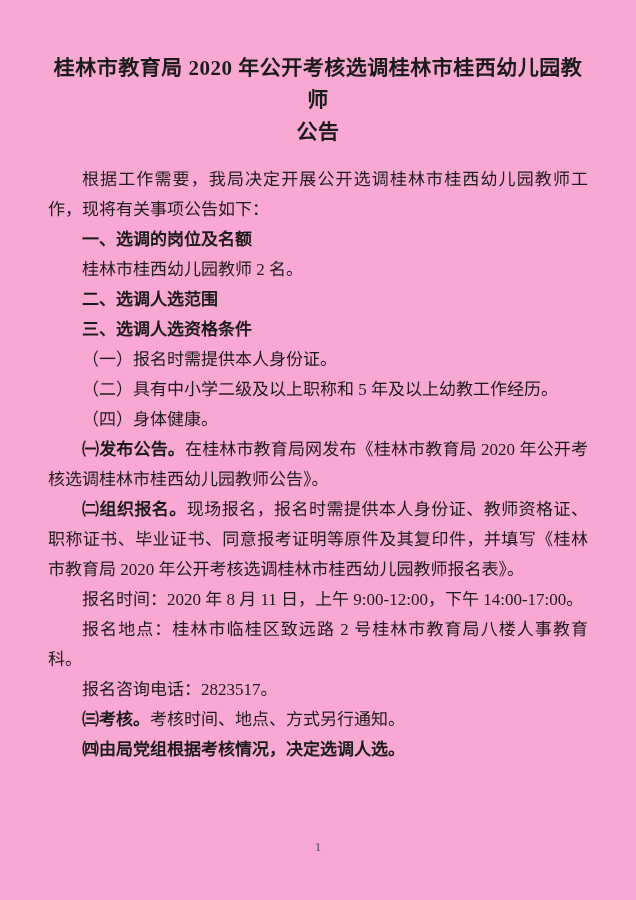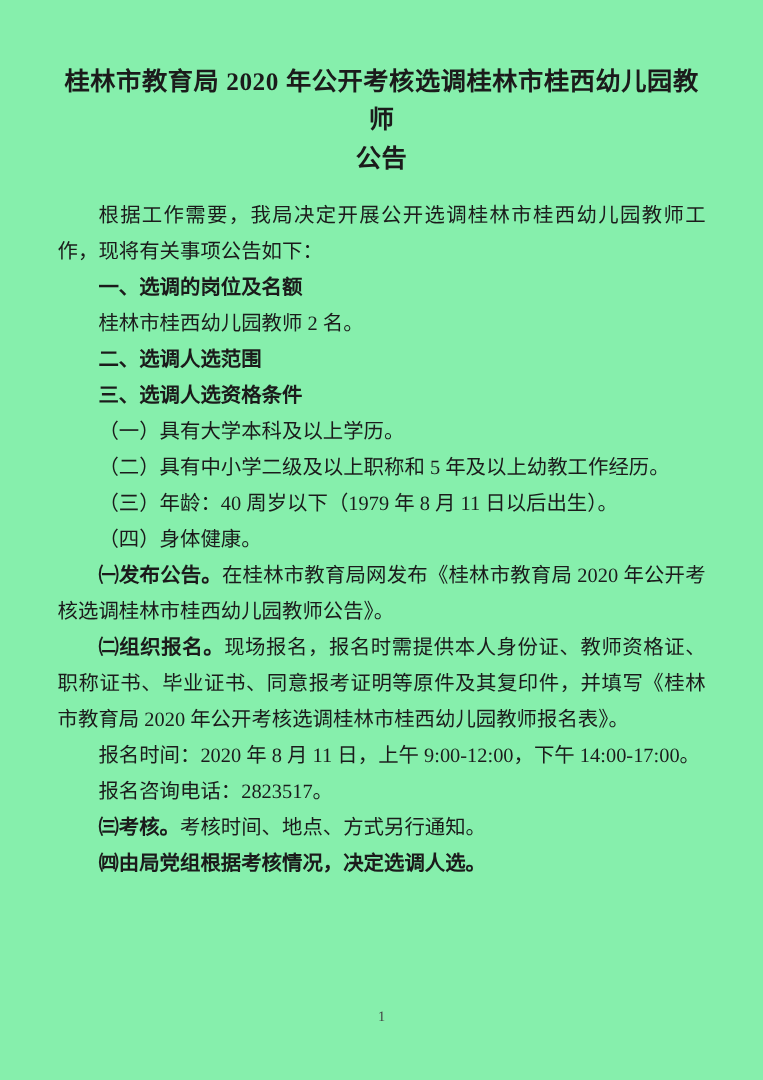--- a/index.html
+++ b/index.html
@@ -7,21 +7,21 @@
     padding: 0;
     background: #ffffff;
   }
   .page {
     position: relative;
     width: 636px;
     height: 900px;
     margin: 0 auto;
     box-sizing: border-box;
     padding: 52px 48px 0 48px;
-    background: #86efac;
+    background: #f9a8d4;
     color: #1b1b1b;
     font-family: "Liberation Serif", "DejaVu Serif", serif;
     overflow: hidden;
   }
   .doc-title {
     margin: 0 0 17px 0;
     font-size: 21px;
     font-weight: 700;
     line-height: 32px;
     text-align: center;
@@ -62,31 +62,31 @@
   </h1>
 
   <p class="para indent">根据工作需要，我局决定开展公开选调桂林市桂西幼儿园教师工作，现将有关事项公告如下：</p>
 
   <p class="para heading">一、选调的岗位及名额</p>
   <p class="para indent">桂林市桂西幼儿园教师 2 名。</p>
 
   <p class="para heading">二、选调人选范围</p>
 
   <p class="para heading">三、选调人选资格条件</p>
-  <p class="para indent">（一）具有大学本科及以上学历。</p>
+  <p class="para indent">（一）报名时需提供本人身份证。</p>
   <p class="para indent">（二）具有中小学二级及以上职称和 5 年及以上幼教工作经历。</p>
-  <p class="para indent">（三）年龄：40 周岁以下（1979 年 8 月 11 日以后出生）。</p>
   <p class="para indent">（四）身体健康。</p>
 
 
   <p class="para indent"><span class="lead">㈠发布公告。</span><span>在桂林市教育局网发布《桂林市教育局 2020 年公开考核选调桂林市桂西幼儿园教师公告》。</span></p>
 
   <p class="para indent"><span class="lead">㈡组织报名。</span><span>现场报名，报名时需提供本人身份证、教师资格证、职称证书、毕业证书、同意报考证明等原件及其复印件，并填写《桂林市教育局 2020 年公开考核选调桂林市桂西幼儿园教师报名表》。</span></p>
 
   <p class="para indent">报名时间：2020 年 8 月 11 日，上午 9:00-12:00，下午 14:00-17:00。</p>
+  <p class="para indent">报名地点：桂林市临桂区致远路 2 号桂林市教育局八楼人事教育科。</p>
   <p class="para indent">报名咨询电话：2823517。</p>
 
   <p class="para indent"><span class="lead">㈢考核。</span><span>考核时间、地点、方式另行通知。</span></p>
 
   <p class="para indent"><span class="lead">㈣由局党组根据考核情况，决定选调人选。</span><span></span></p>
 
   <div class="page-footer">1</div>
 
 </div>
 

